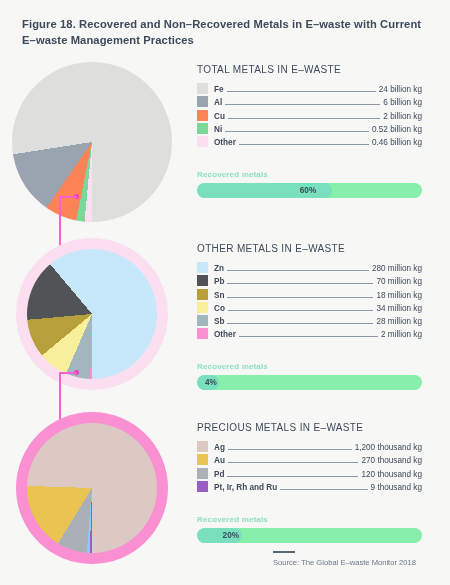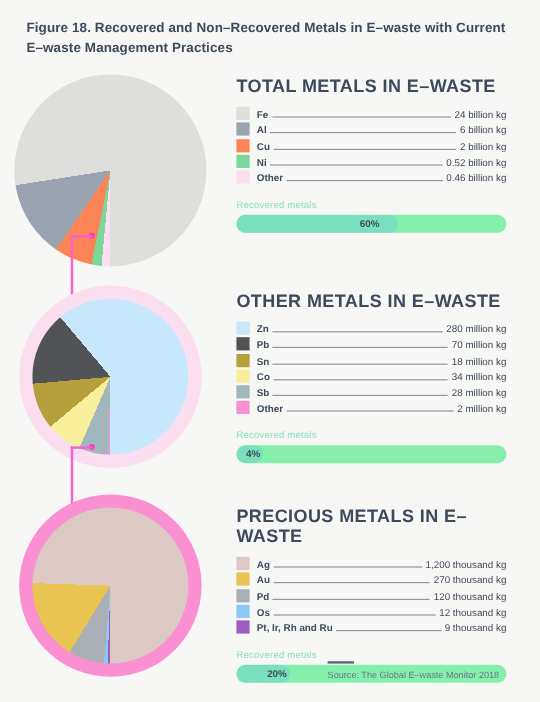--- a/index.html
+++ b/index.html
@@ -29,42 +29,42 @@
   .conn-v{position:absolute;width:1.6px;background:#f860d0;}
   .conn-h{position:absolute;height:1.6px;background:#f860d0;}
   .conn-dot{position:absolute;width:5px;height:5px;border-radius:50%;background:#f23fc0;}
 
   
   .panel{position:absolute;left:197px;width:225px;}
   #panel1{top:64px;}
   #panel2{top:243px;}
   #panel3{top:422px;}
   .panel-title{
-    font-size:15px;font-weight:bold;color:#3d4a5c;
+    font-size:10px;font-weight:normal;color:#3d4a5c;
     letter-spacing:.35px;margin-bottom:6px;
   }
   .legend-row{
     display:flex;align-items:flex-end;height:13.2px;
   }
   .swatch{
     width:11px;height:11px;flex:0 0 11px;margin-right:6px;
   }
   .lg-name{
     font-size:8.2px;font-weight:bold;color:#3d4a5c;white-space:nowrap;
   }
   .leader{
     flex:1 1 auto;border-bottom:1px solid #8a97a8;
     margin:0 3px 2px 3px;min-width:4px;
   }
   .lg-val{
     font-size:8.2px;color:#3d4a5c;white-space:nowrap;text-align:right;
   }
   .rec-label{
-    font-size:8px;font-weight:normal;color:#8fe0c2;
-    margin-top:13px;margin-bottom:4px;letter-spacing:.15px;
+    font-size:8px;font-weight:bold;color:#8fe0c2;
+    margin-top:23px;margin-bottom:4px;letter-spacing:.15px;
   }
   .bar-track{
     position:relative;width:225px;height:15px;border-radius:7.5px;
     background:#86efac;overflow:hidden;
   }
   .bar-fill{
     position:absolute;left:0;top:0;height:15px;border-radius:7.5px;
     background:#79dfbd;
   }
   .bar-text{
@@ -216,26 +216,20 @@
         <span class="leader"></span>
         <span class="lg-val">270 thousand kg</span>
       </div>
       <div class="legend-row">
         <span class="swatch" style="background: rgb(170, 176, 181);"></span>
         <span class="lg-name">Pd</span>
         <span class="leader"></span>
         <span class="lg-val">120 thousand kg</span>
       </div>
       <div class="legend-row">
-        <span class="swatch" style="background: rgb(140, 201, 247);"></span>
-        <span class="lg-name">Os</span>
-        <span class="leader"></span>
-        <span class="lg-val">12 thousand kg</span>
-      </div>
-      <div class="legend-row">
         <span class="swatch" style="background: rgb(154, 95, 192);"></span>
         <span class="lg-name">Pt, Ir, Rh and Ru</span>
         <span class="leader"></span>
         <span class="lg-val">9 thousand kg</span>
       </div>
     </div>
   <div class="rec-label">Recovered metals</div>
   <div class="bar-track">
     <div class="bar-fill" style="width: 45px; background: rgb(121, 223, 189);"></div>
     <div class="bar-text" style="left: 6px; width: 36px; text-align: right;">20%</div>

